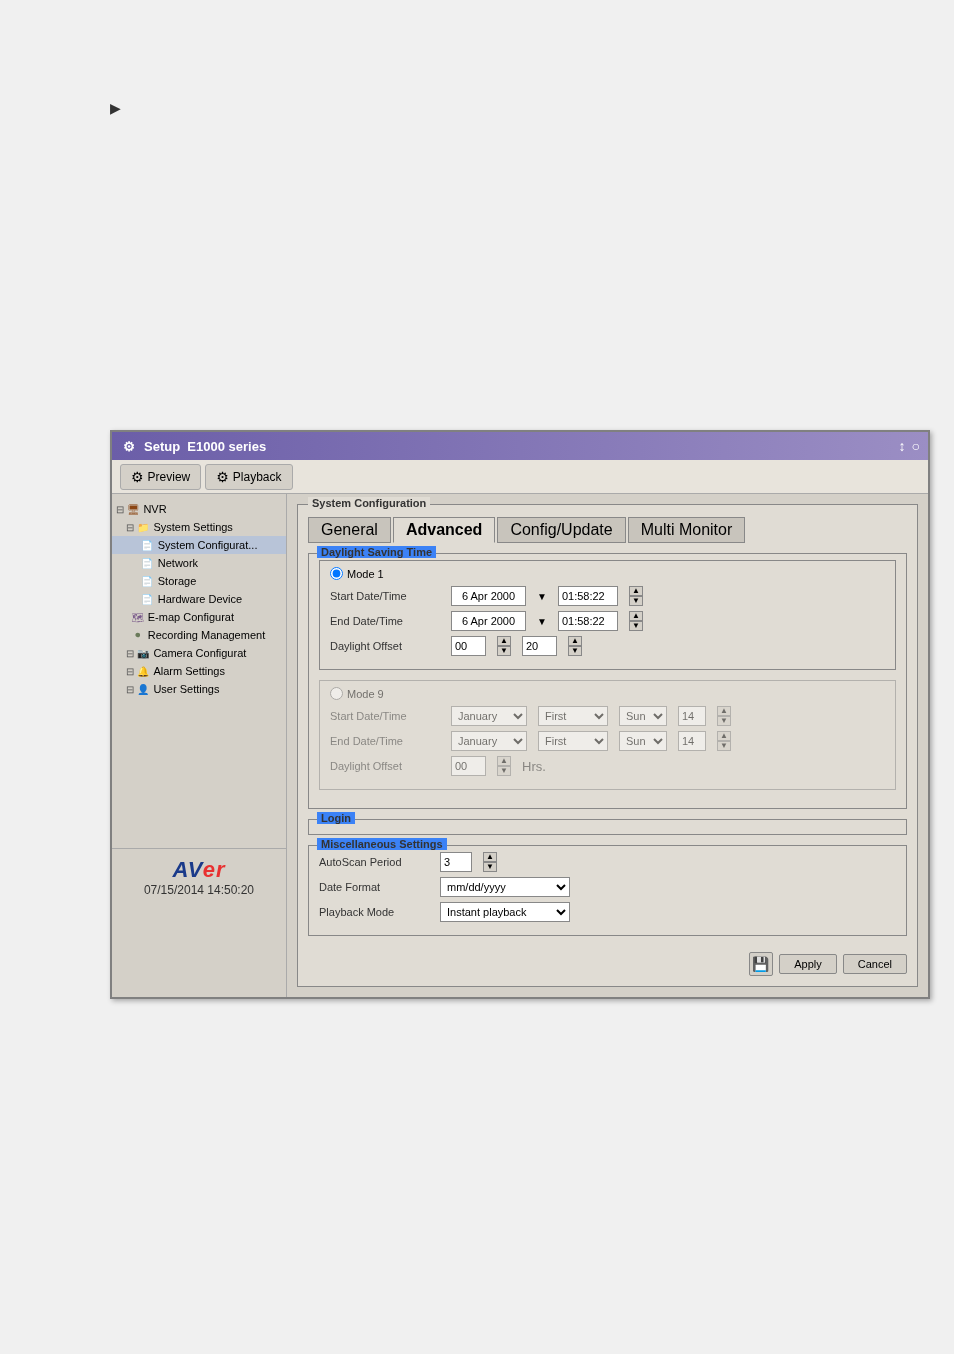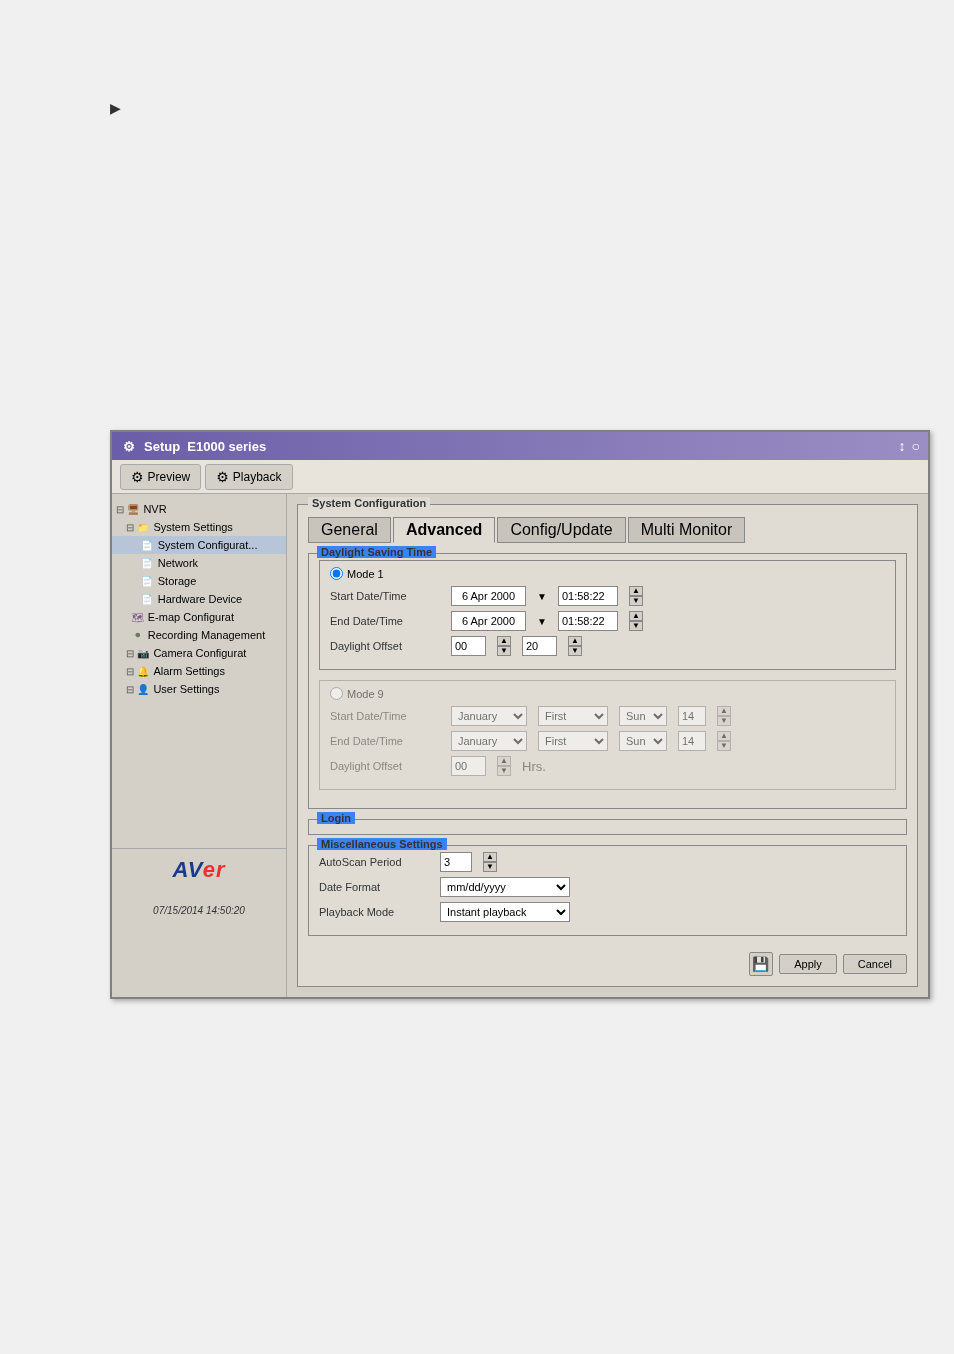--- a/index.html
+++ b/index.html
@@ -138,24 +138,23 @@
     }
     .aver-logo {
       font-size: 22px;
       font-weight: bold;
       color: #1a3a8a;
       font-style: italic;
       letter-spacing: 1px;
     }
     .aver-logo span { color: #e83030; }
     .datetime {
-      font-size: 10px;
+      font-size: 12px;
       color: #333;
-      margin-top: 22px;
-      font-style: italic;
+      margin-top: 0;
     }
 
     
     .main-panel {
       flex: 1;
       padding: 10px;
       background: #d4d0c8;
     }
 
     .system-config-box {

